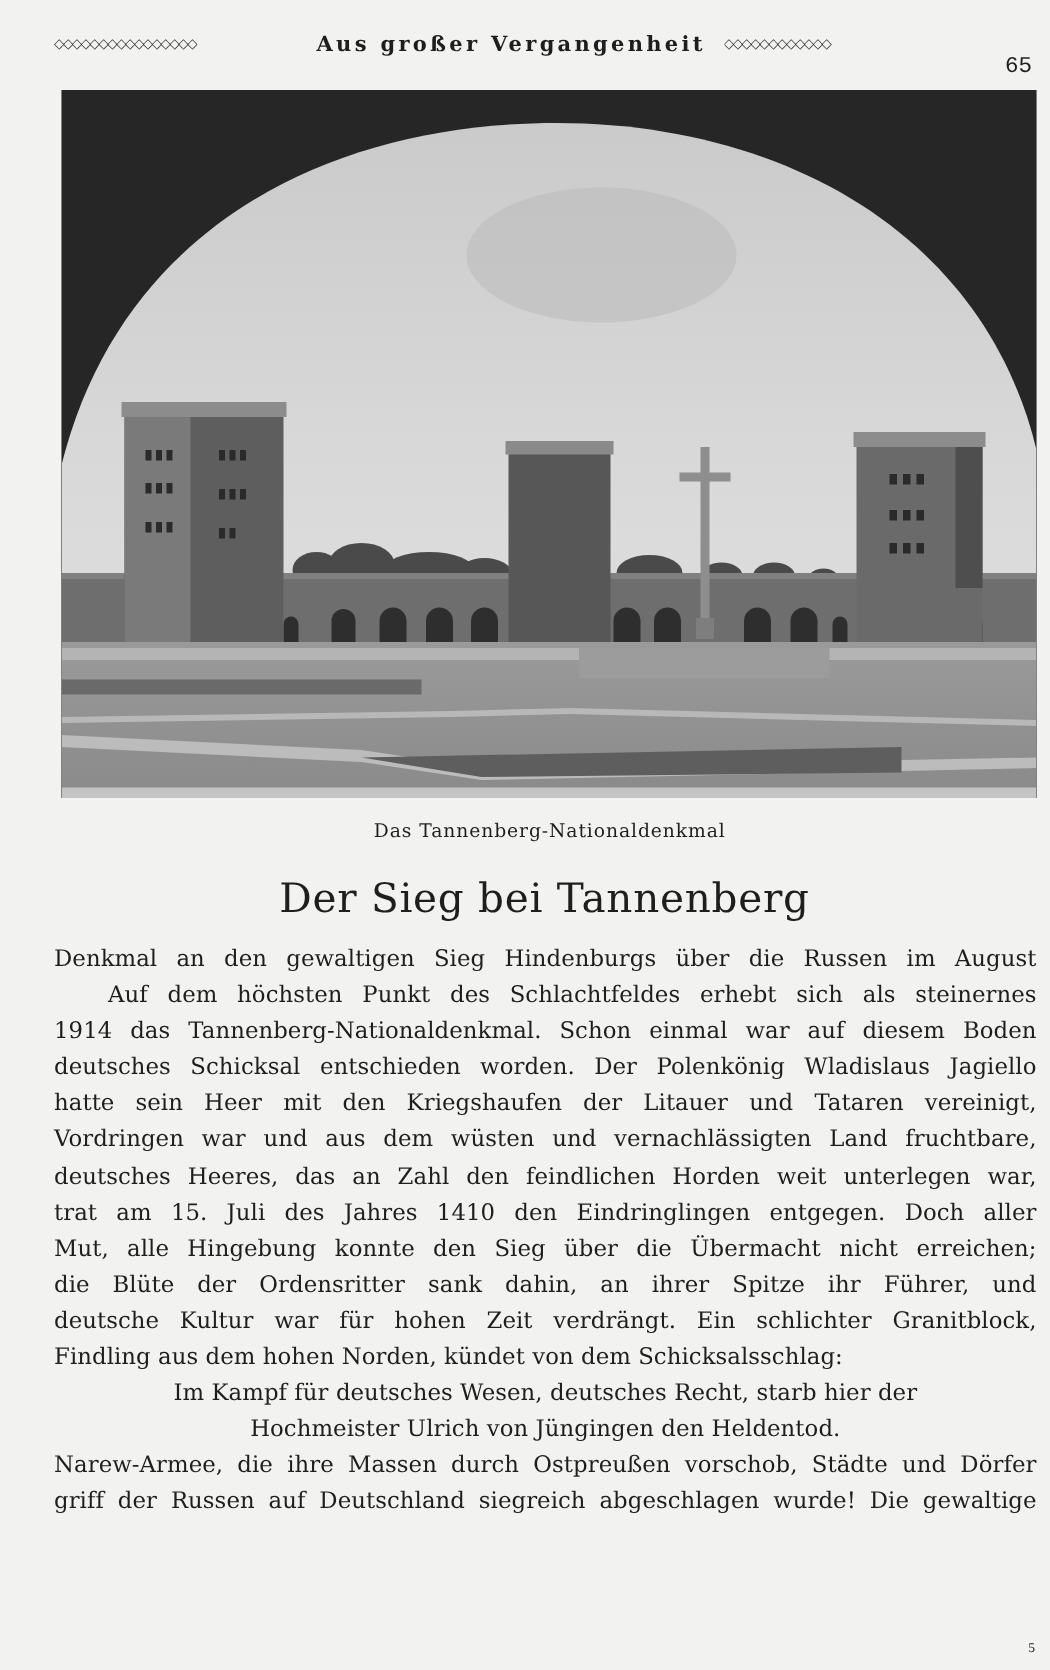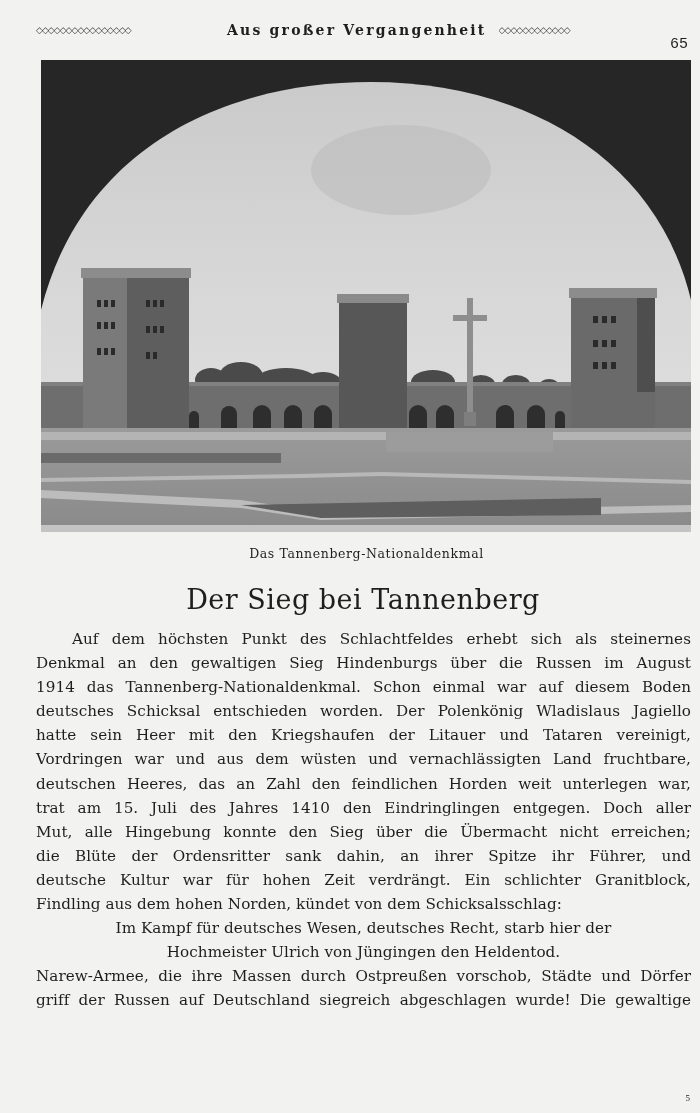--- a/index.html
+++ b/index.html
@@ -33,21 +33,20 @@
       white-space: nowrap;
       overflow: hidden;
     }
     .ornament.left { width: 175px; }
     .ornament.right { width: 140px; margin-left: 12px; }
     .header-title {
       font-family: "DejaVu Serif", serif;
       font-weight: bold;
       font-size: 14px;
       letter-spacing: 2.2px;
-      margin-left: 16px;
       white-space: nowrap;
     }
     .page-number {
       position: absolute;
       right: 8px;
       top: 18px;
       font-family: Liberation Mono, monospace;
       font-size: 15px;
     }
     
@@ -229,27 +228,27 @@
     </g>
   </svg>
 </div>
 <div class="caption">Das Tannenberg-Nationaldenkmal</div>
 
 <h1 class="article-title" style="margin:0;font-weight:normal;">Der Sieg bei Tannenberg</h1>
 
 <div class="body-text">
 
   <div>
+    <span class="line">Denkmal an den gewaltigen Sieg Hindenburgs über die Russen im August</span>
     <span class="line indent">Auf dem höchsten Punkt des Schlachtfeldes erhebt sich als steinernes</span>
-    <span class="line">Denkmal an den gewaltigen Sieg Hindenburgs über die Russen im August</span>
     <span class="line">1914 das Tannenberg-Nationaldenkmal. Schon einmal war auf diesem Boden</span>
     <span class="line">deutsches Schicksal entschieden worden. Der Polenkönig Wladislaus Jagiello</span>
     <span class="line">hatte sein Heer mit den Kriegshaufen der Litauer und Tataren vereinigt,</span>
     <span class="line">Vordringen war und aus dem wüsten und vernachlässigten Land fruchtbare,</span>
-    <span class="line">deutschen Heeres, das an Zahl den feindlichen Horden weit unterlegen war,</span>
+    <span class="line">deutsches Heeres, das an Zahl den feindlichen Horden weit unterlegen war,</span>
     <span class="line">trat am 15. Juli des Jahres 1410 den Eindringlingen entgegen. Doch aller</span>
     <span class="line">Mut, alle Hingebung konnte den Sieg über die Übermacht nicht erreichen;</span>
     <span class="line">die Blüte der Ordensritter sank dahin, an ihrer Spitze ihr Führer, und</span>
     <span class="line">deutsche Kultur war für hohen Zeit verdrängt. Ein schlichter Granitblock,</span>
     <span class="line last">Findling aus dem hohen Norden, kündet von dem Schicksalsschlag:</span>
   </div>
 
   <div>
     <span class="line center">Im Kampf für deutsches Wesen, deutsches Recht, starb hier der</span>
     <span class="line center">Hochmeister Ulrich von Jüngingen den Heldentod.</span>

